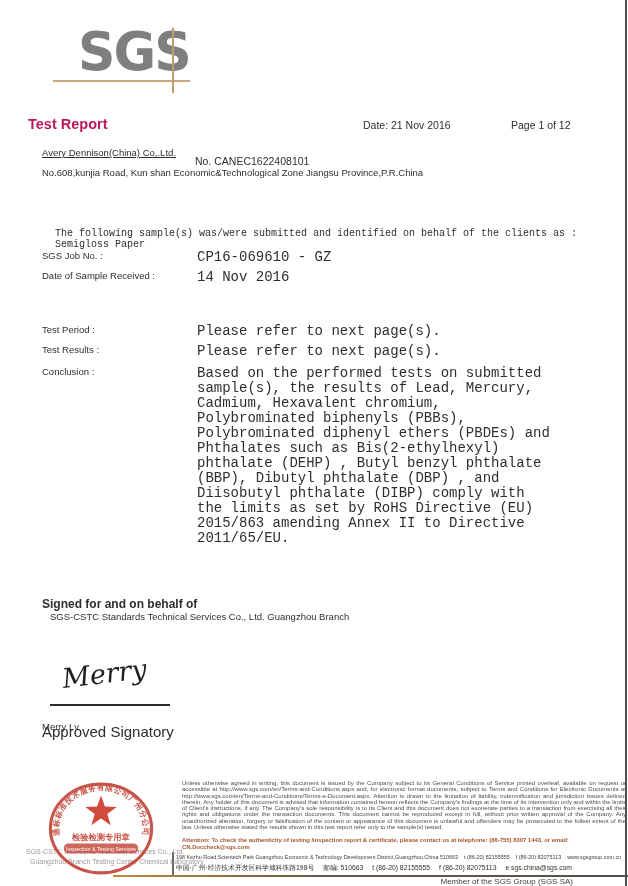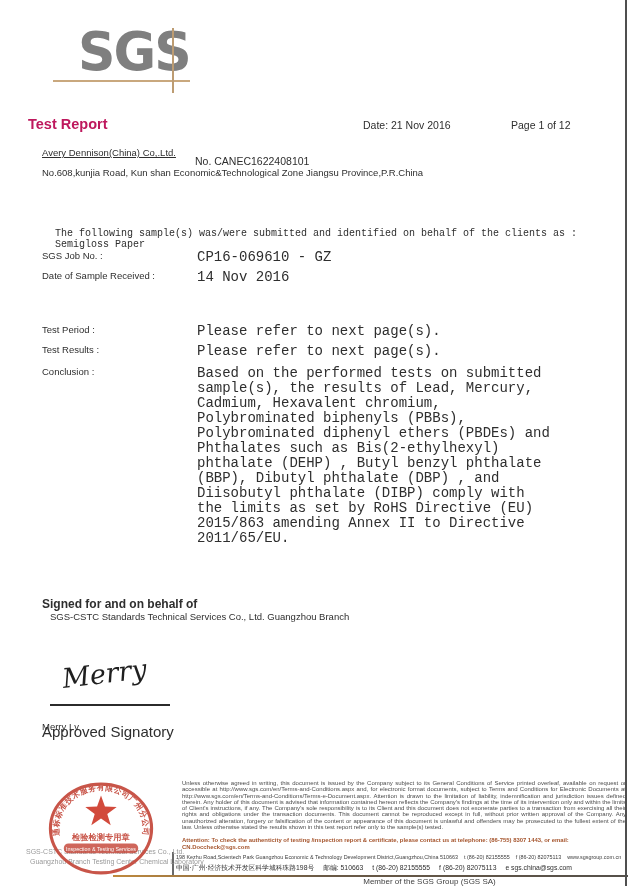--- a/index.html
+++ b/index.html
@@ -56,21 +56,21 @@
   }
   .addr2{
     position:absolute;left:176px;top:863px;width:452px;font-size:6.8px;color:#2f2f2f;
     display:flex;gap:9px;white-space:nowrap;overflow:hidden;align-items:baseline;
   }
   .footer-vline{position:absolute;left:172px;top:852px;width:1.5px;height:23px;background:#6a6a6a;}
   .footer-hline{
     position:absolute;left:113px;top:875px;width:515px;height:2px;
     background:linear-gradient(90deg,#c08a3e,#6b5a46 40%,#55504a);
   }
-  .member{position:absolute;left:292px;top:877px;width:275px;text-align:center;font-size:8px;color:#3f3f3f;}
+  .member{position:absolute;left:298px;top:877px;width:275px;text-align:right;font-size:8px;color:#3f3f3f;}
   .scan-edge{position:absolute;left:625px;top:0;width:2px;height:886px;background:#4f4f4f;}
 </style>
 </head>
 <body>
 
 <div class="page">
 
   <div class="logo-text">SGS</div>
   <div class="logo-hline"></div>
   <div class="logo-vline"></div>

